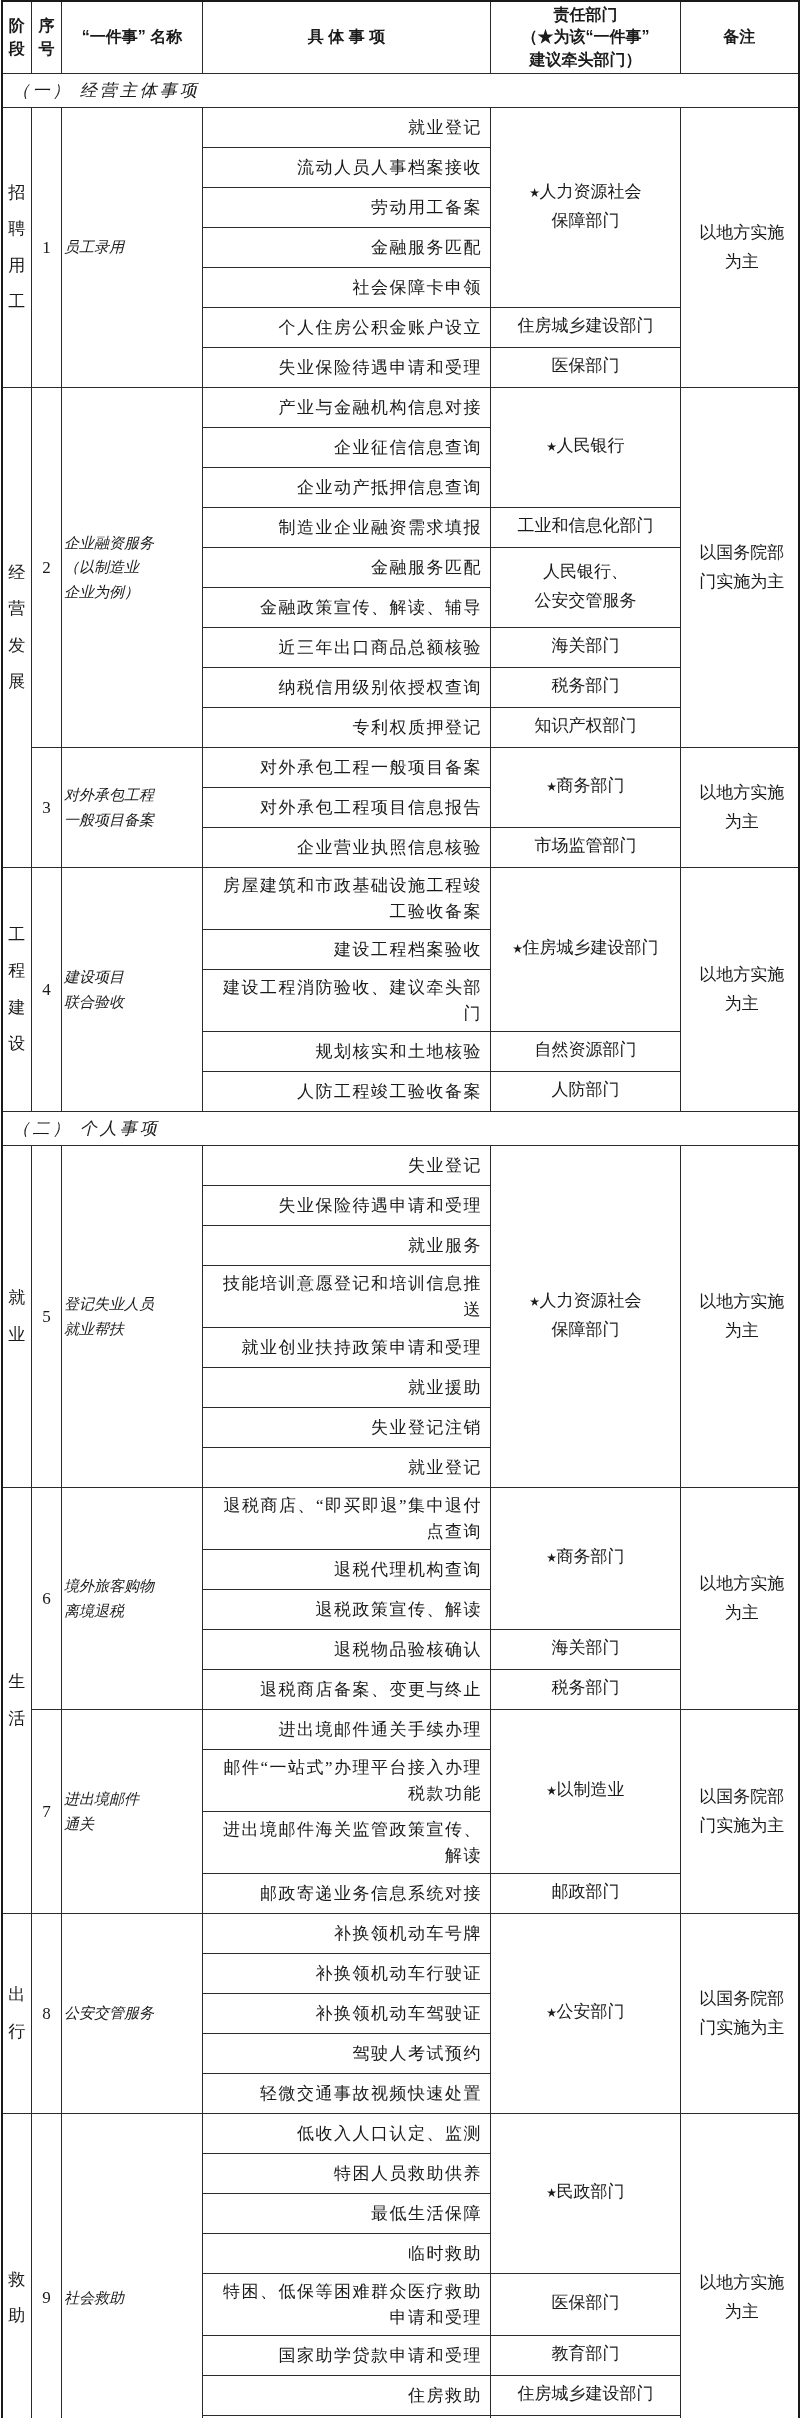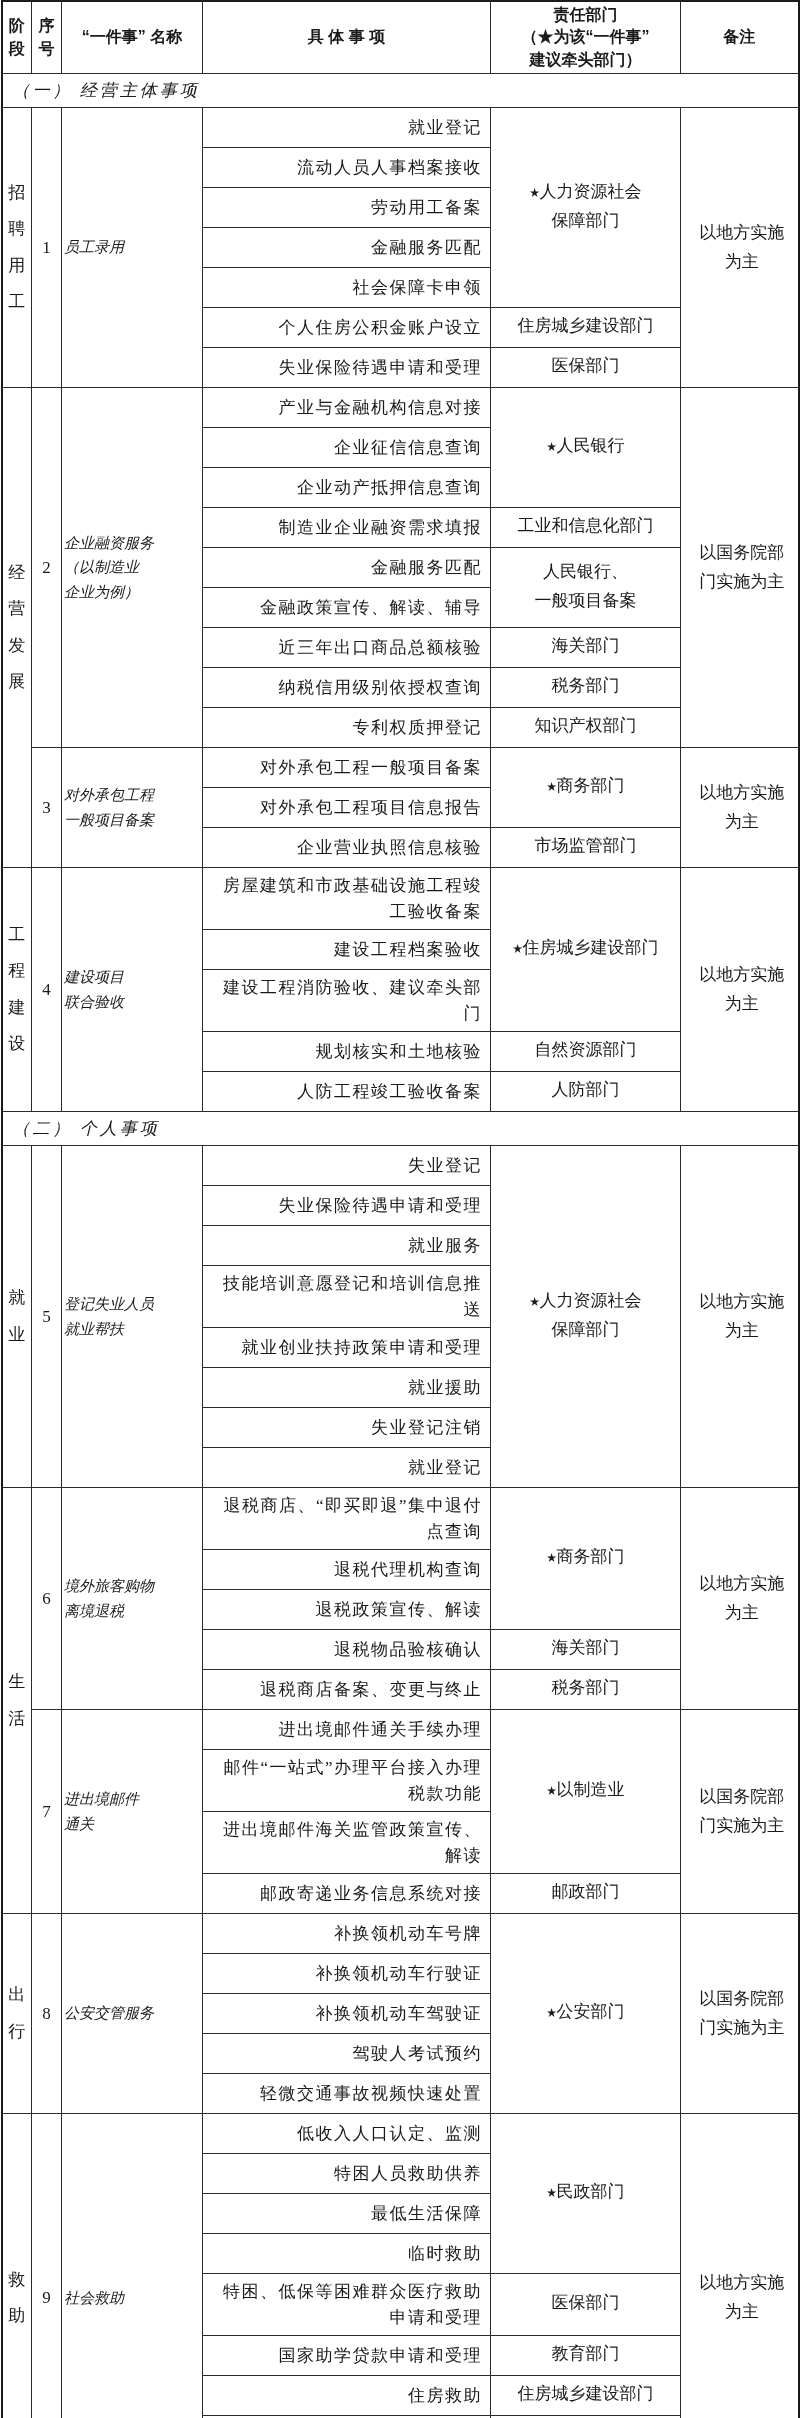--- a/index.html
+++ b/index.html
@@ -160,21 +160,21 @@
       <tr>
         <td class="item">企业动产抵押信息查询</td>
       </tr>
       <tr>
         <td class="item">制造业企业融资需求填报</td>
         <td class="dept" rowspan="1">工业和信息化部门</td>
       </tr>
       <tr>
         <td class="item">金融服务匹配</td>
         <td class="dept" rowspan="2">人民银行、
-一般项目备案</td>
+公安交管服务</td>
       </tr>
       <tr>
         <td class="item">金融政策宣传、解读、辅导</td>
       </tr>
       <tr>
         <td class="item">近三年出口商品总额核验</td>
         <td class="dept" rowspan="1">海关部门</td>
       </tr>
       <tr>
         <td class="item">纳税信用级别依授权查询</td>

